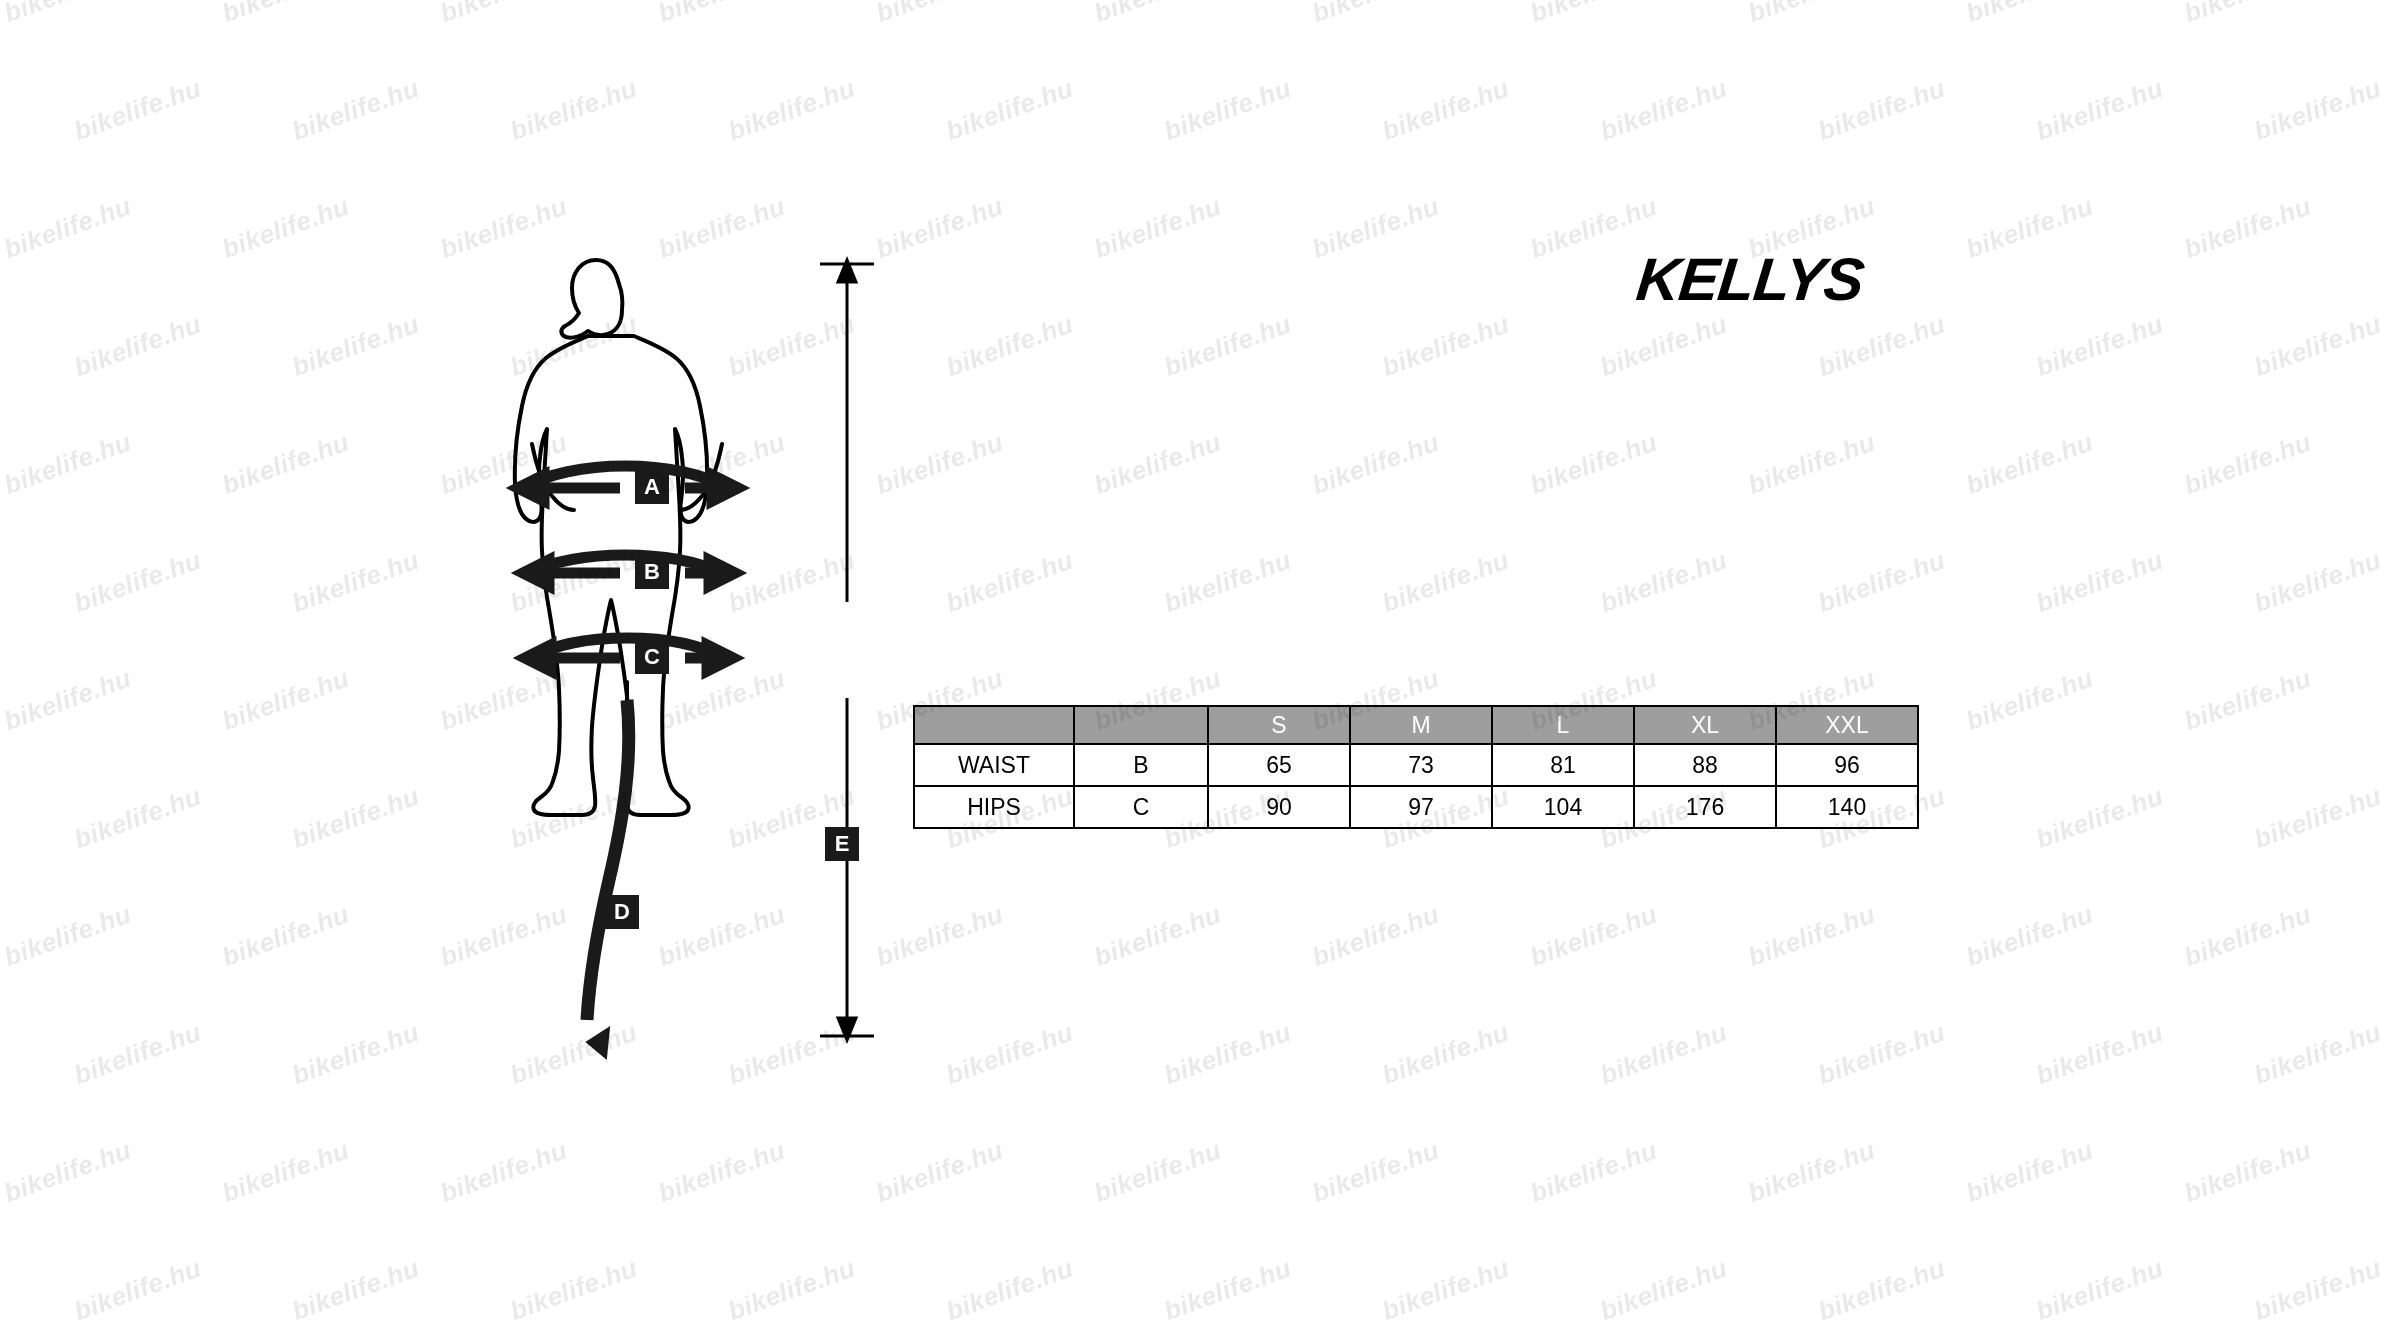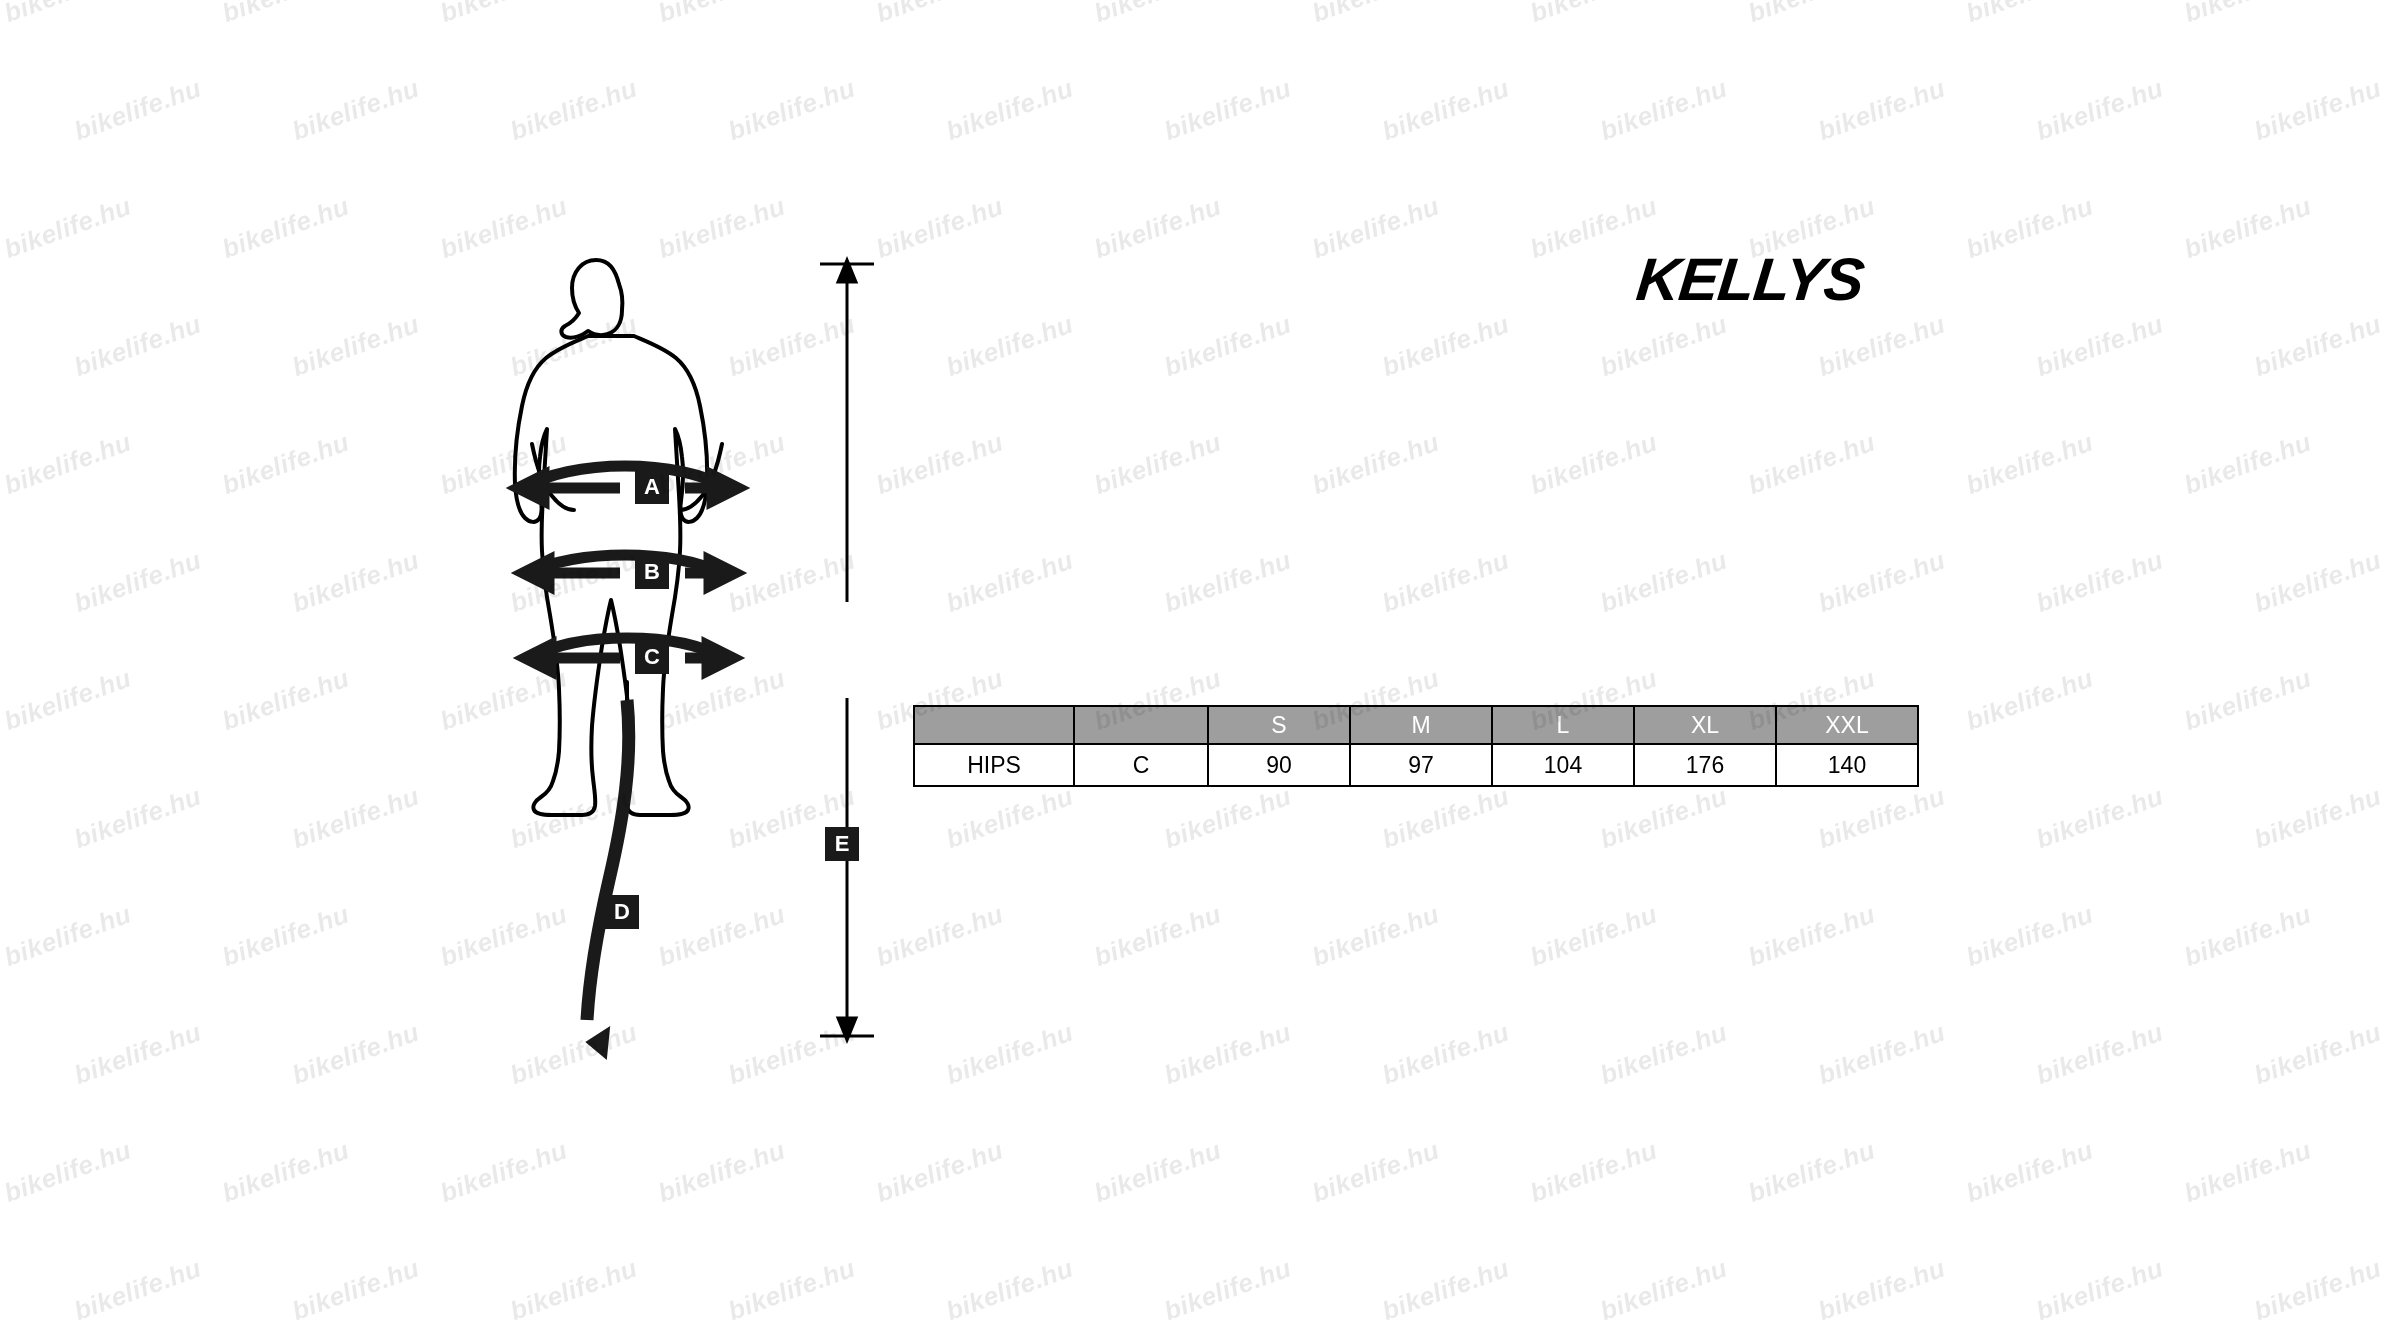--- a/index.html
+++ b/index.html
@@ -271,20 +271,29 @@
           <th class="corner"></th>
           <th class="corner"></th>
           <th>S</th>
           <th>M</th>
           <th>L</th>
           <th>XL</th>
           <th>XXL</th>
         </tr>
       </thead>
       <tbody>
+        <tr>
+          <td>WAIST</td>
+          <td>B</td>
+          <td>65</td>
+          <td>73</td>
+          <td>81</td>
+          <td>88</td>
+          <td>96</td>
+        </tr>
         <tr>
           <td>HIPS</td>
           <td>C</td>
           <td>90</td>
           <td>97</td>
           <td>104</td>
           <td>176</td>
           <td>140</td>
         </tr>
       </tbody>

